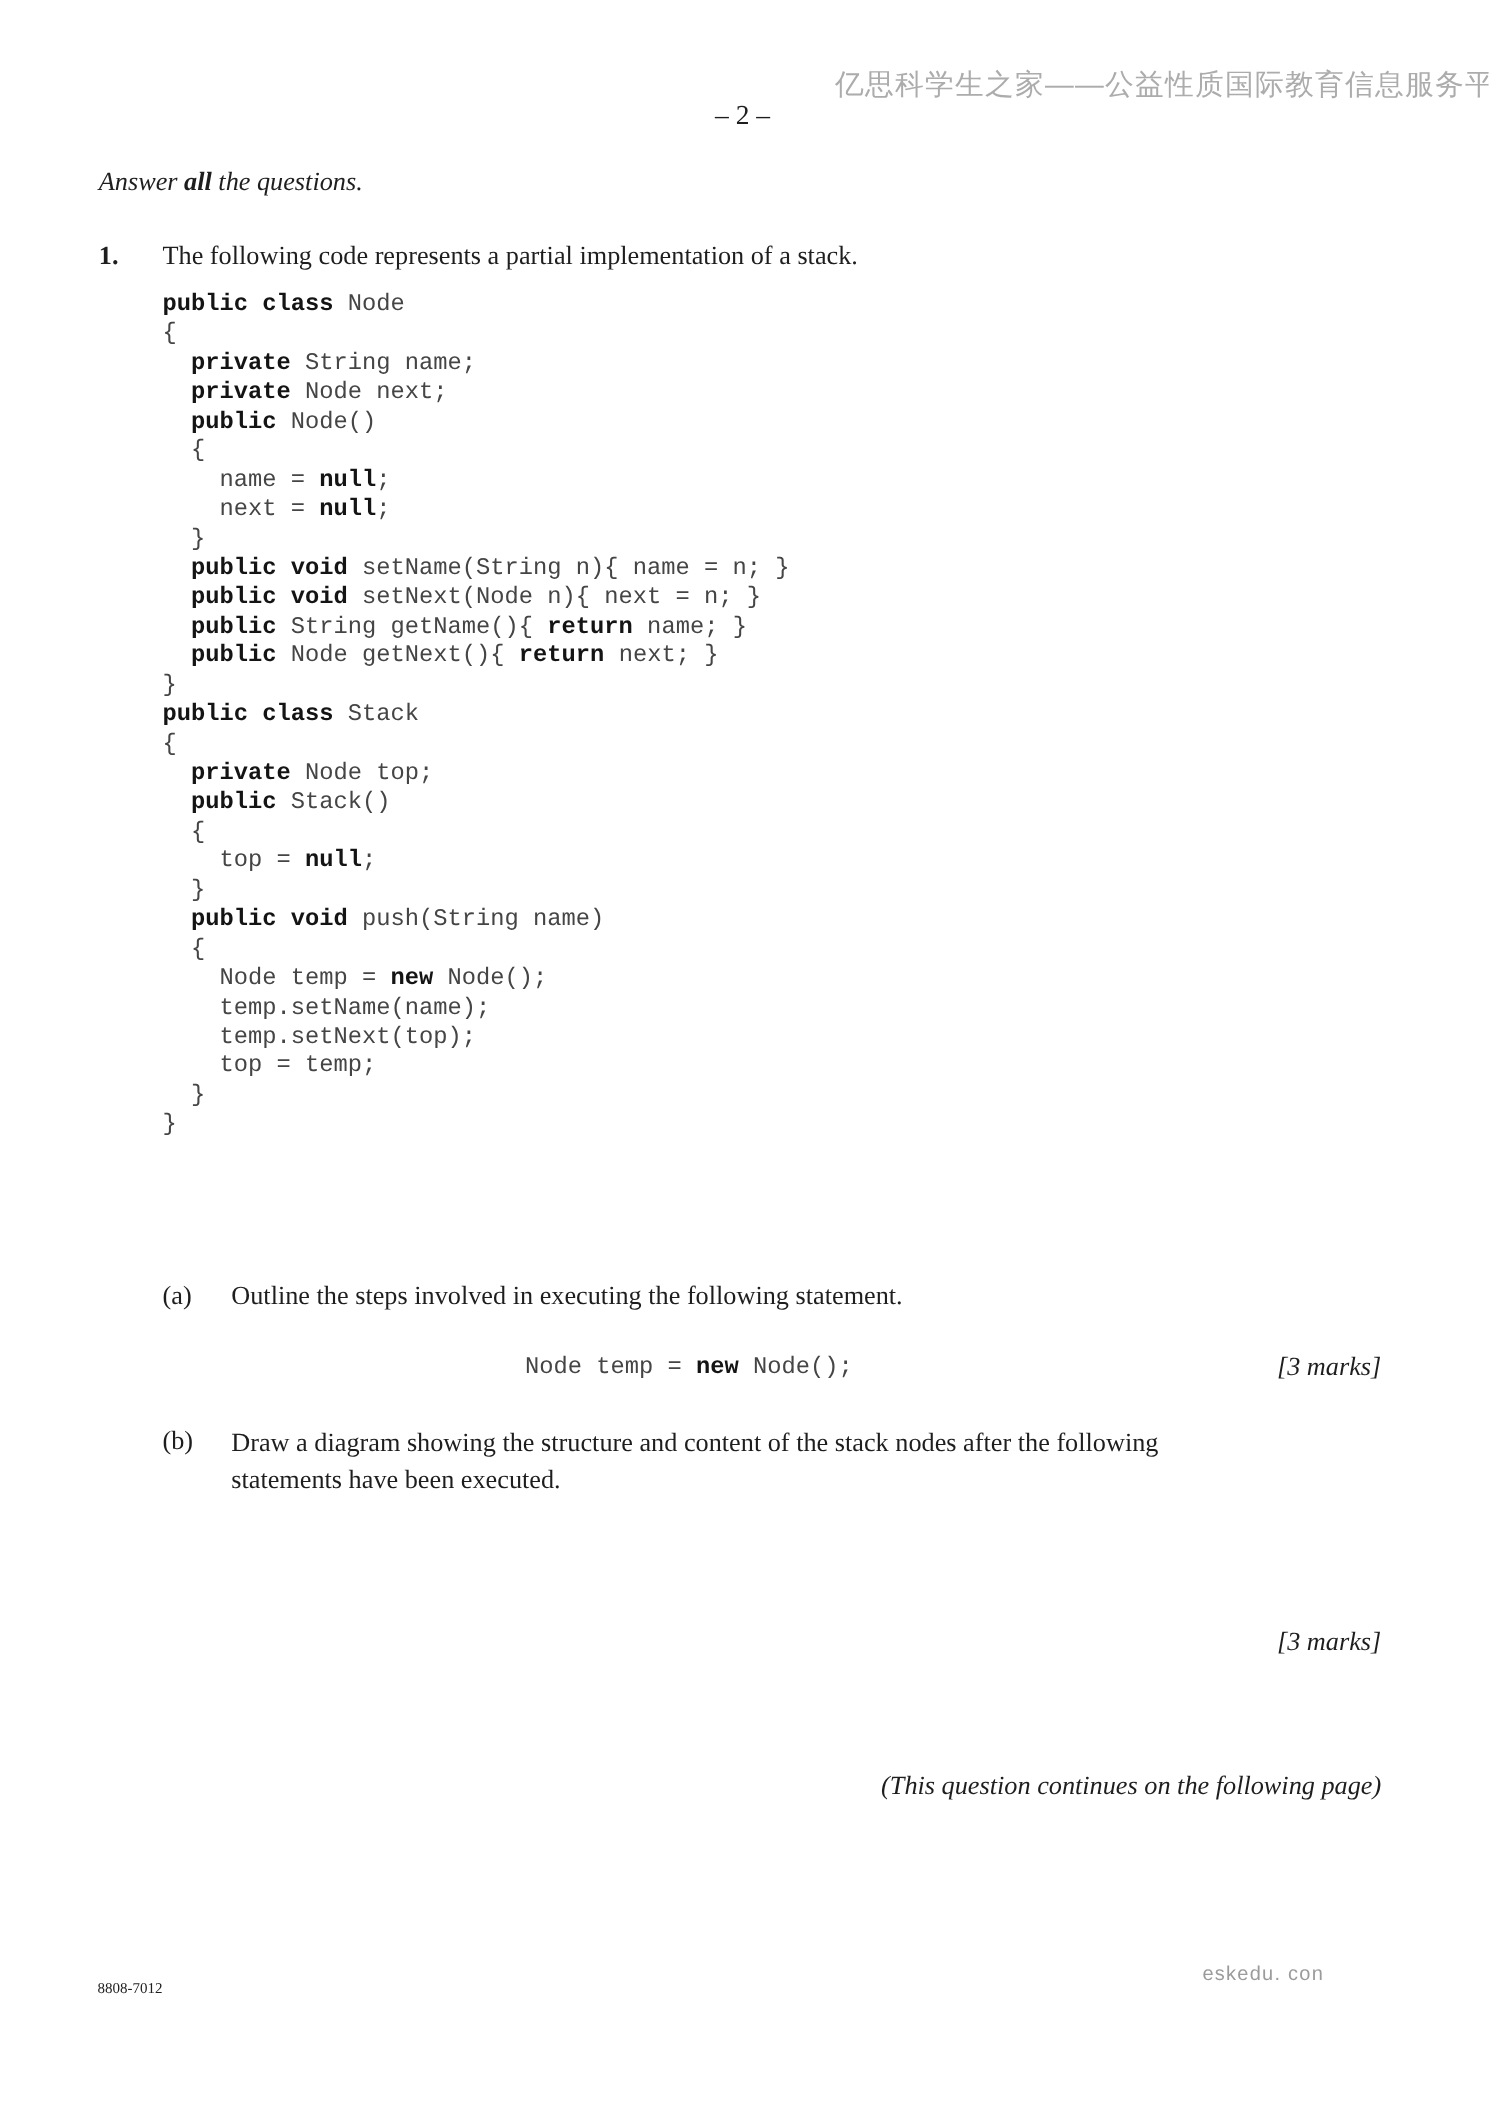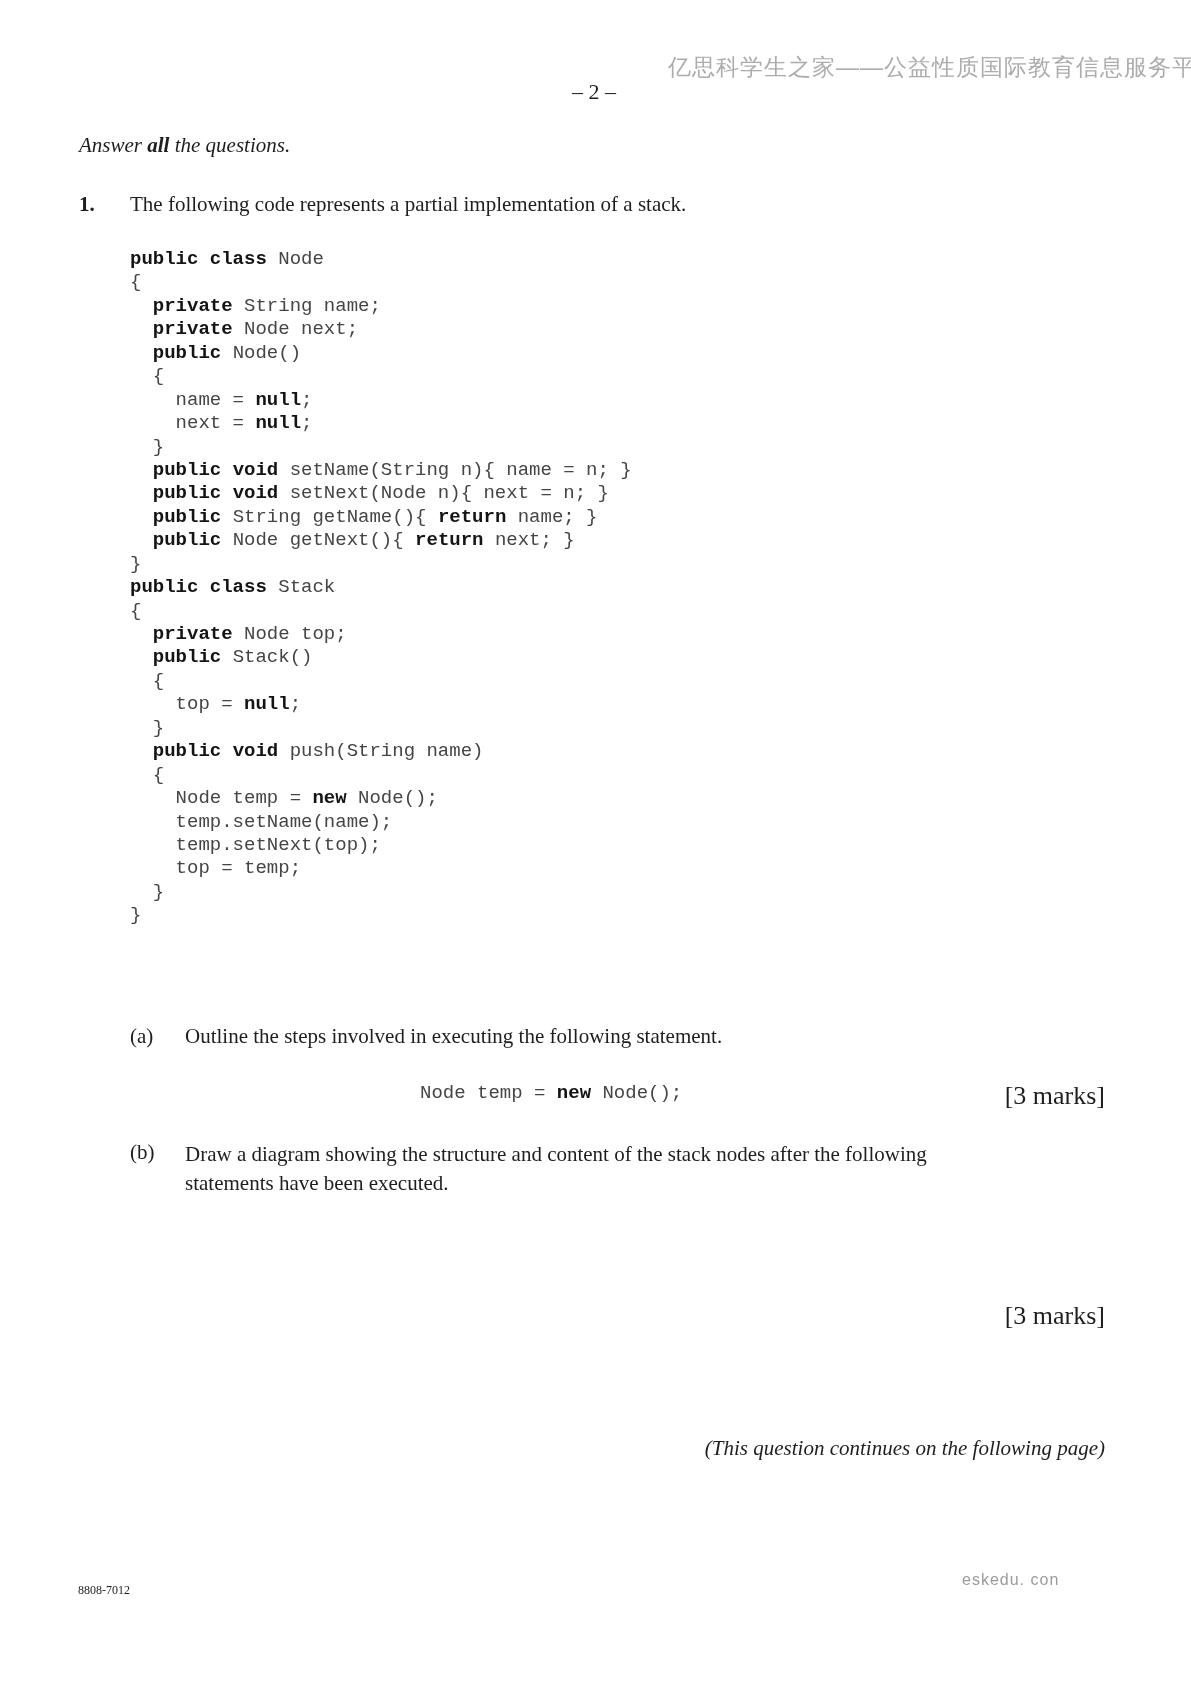--- a/index.html
+++ b/index.html
@@ -25,34 +25,34 @@
   .q1{left:79px;top:192px;display:flex;font-size:21px;}
   .q1 .qnum{width:51px;font-weight:bold;flex:0 0 51px;}
   .codeblock{
     font-family:"Liberation Mono", monospace;
     font-size:19px;
     color:#454545;
     white-space:pre;
   }
   .codeblock .code-line{height:23.45px;line-height:23.45px;}
   .codeblock b{font-weight:bold;color:#141414;}
-  .code-main{left:130px;top:248px;}
+  .code-main{left:130px;top:232px;}
   .part{display:flex;font-size:21px;}
   .part .plabel{width:55px;flex:0 0 55px;}
   .part-a{left:130px;top:1024px;}
   .part-b{left:130px;top:1140px;}
   .part-b .ptext{width:810px;line-height:29px;}
   .code-a{left:420px;top:1081px;}
   .code-a .code-line{height:24px;line-height:24px;}
   .code-b{left:420px;top:1226px;}
   .code-b .code-line{height:25px;line-height:25px;}
-  .marks{right:86px;font-size:26px;white-space:nowrap;}
+  .marks{right:86px;font-size:21px;font-style:italic;white-space:nowrap;}
   .marks-a{top:1081px;}
   .marks-b{top:1301px;}
-  .continues{right:86px;top:1416px;font-size:21px;font-style:italic;white-space:nowrap;margin-top:20px;}
+  .continues{right:86px;top:1416px;font-size:21px;font-style:italic;white-space:nowrap;}
   .foot-ref{left:78px;top:1583px;font-size:12px;}
   .foot-site{
     left:962px;top:1571px;
     font-family:Liberation Sans, sans-serif;
     font-size:16px;color:#9b9b9b;letter-spacing:1px;white-space:nowrap;
   }
 </style>
 </head>
 <body>
 

